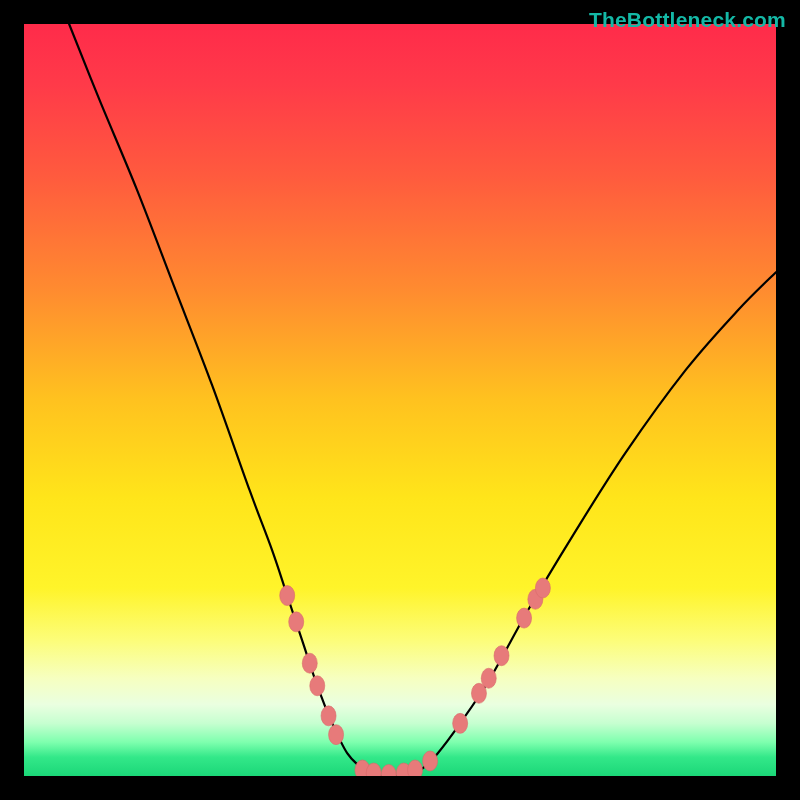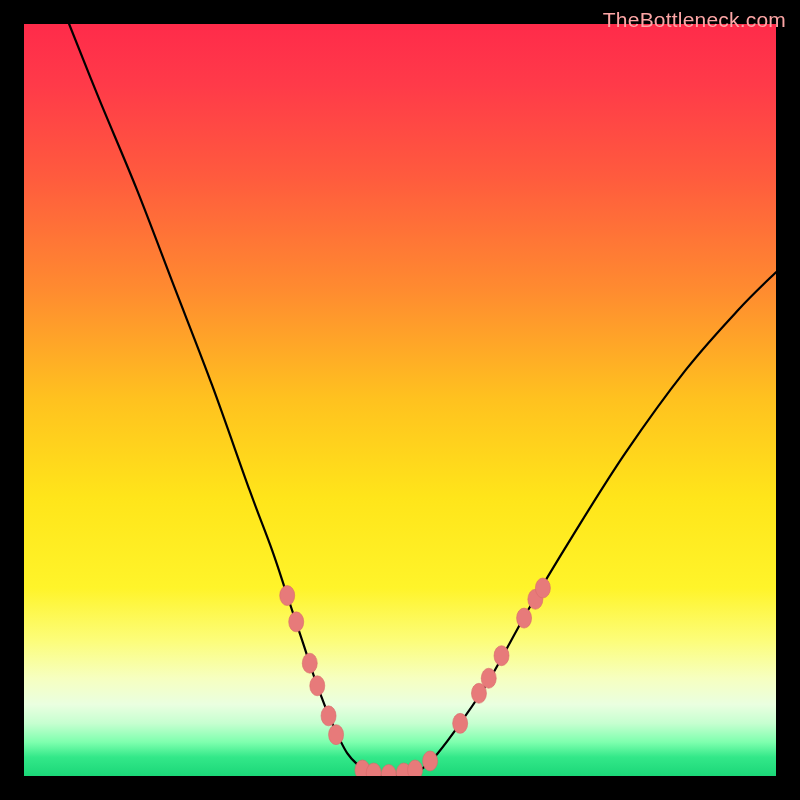--- a/index.html
+++ b/index.html
@@ -29,23 +29,23 @@
   }
   .plot svg {
     display: block;
     width: 752px;
     height: 752px;
   }
   .watermark {
     position: absolute;
     top: 8px;
     right: 14px;
-    color: #fca5a5;
+    color: #14b8a6;
     font-size: 21px;
-    font-weight: 400;
+    font-weight: 700;
     letter-spacing: 0.2px;
     user-select: none;
   }
 </style>
 </head>
 <body>
 
 <div class="frame">
   <div class="plot">
     <svg viewBox="0 0 752 752" preserveAspectRatio="none">

